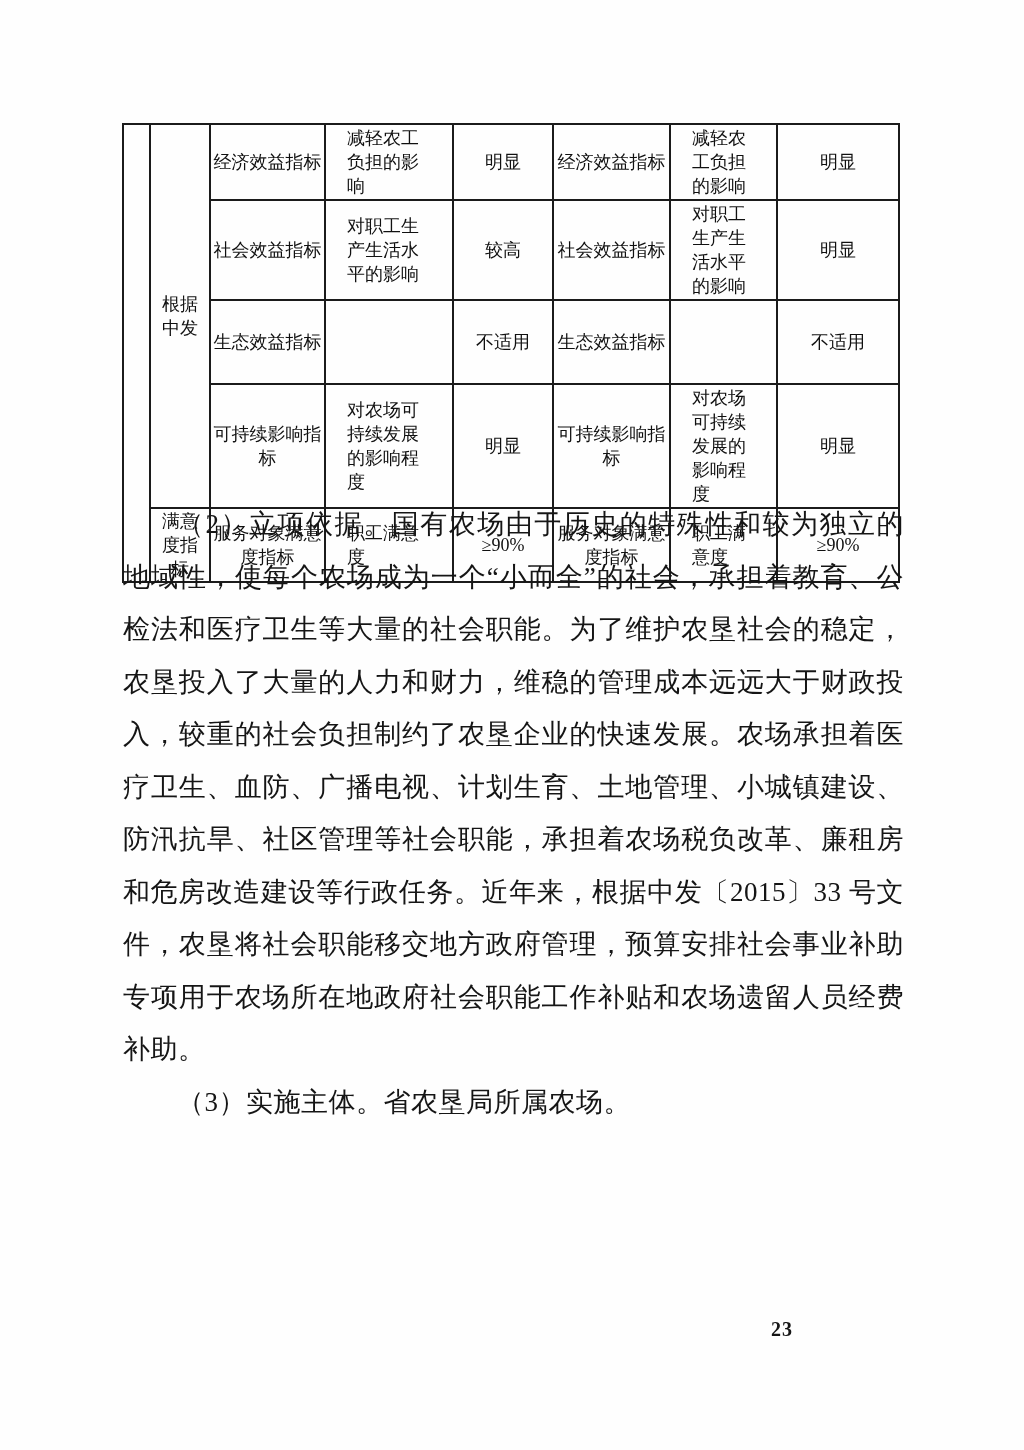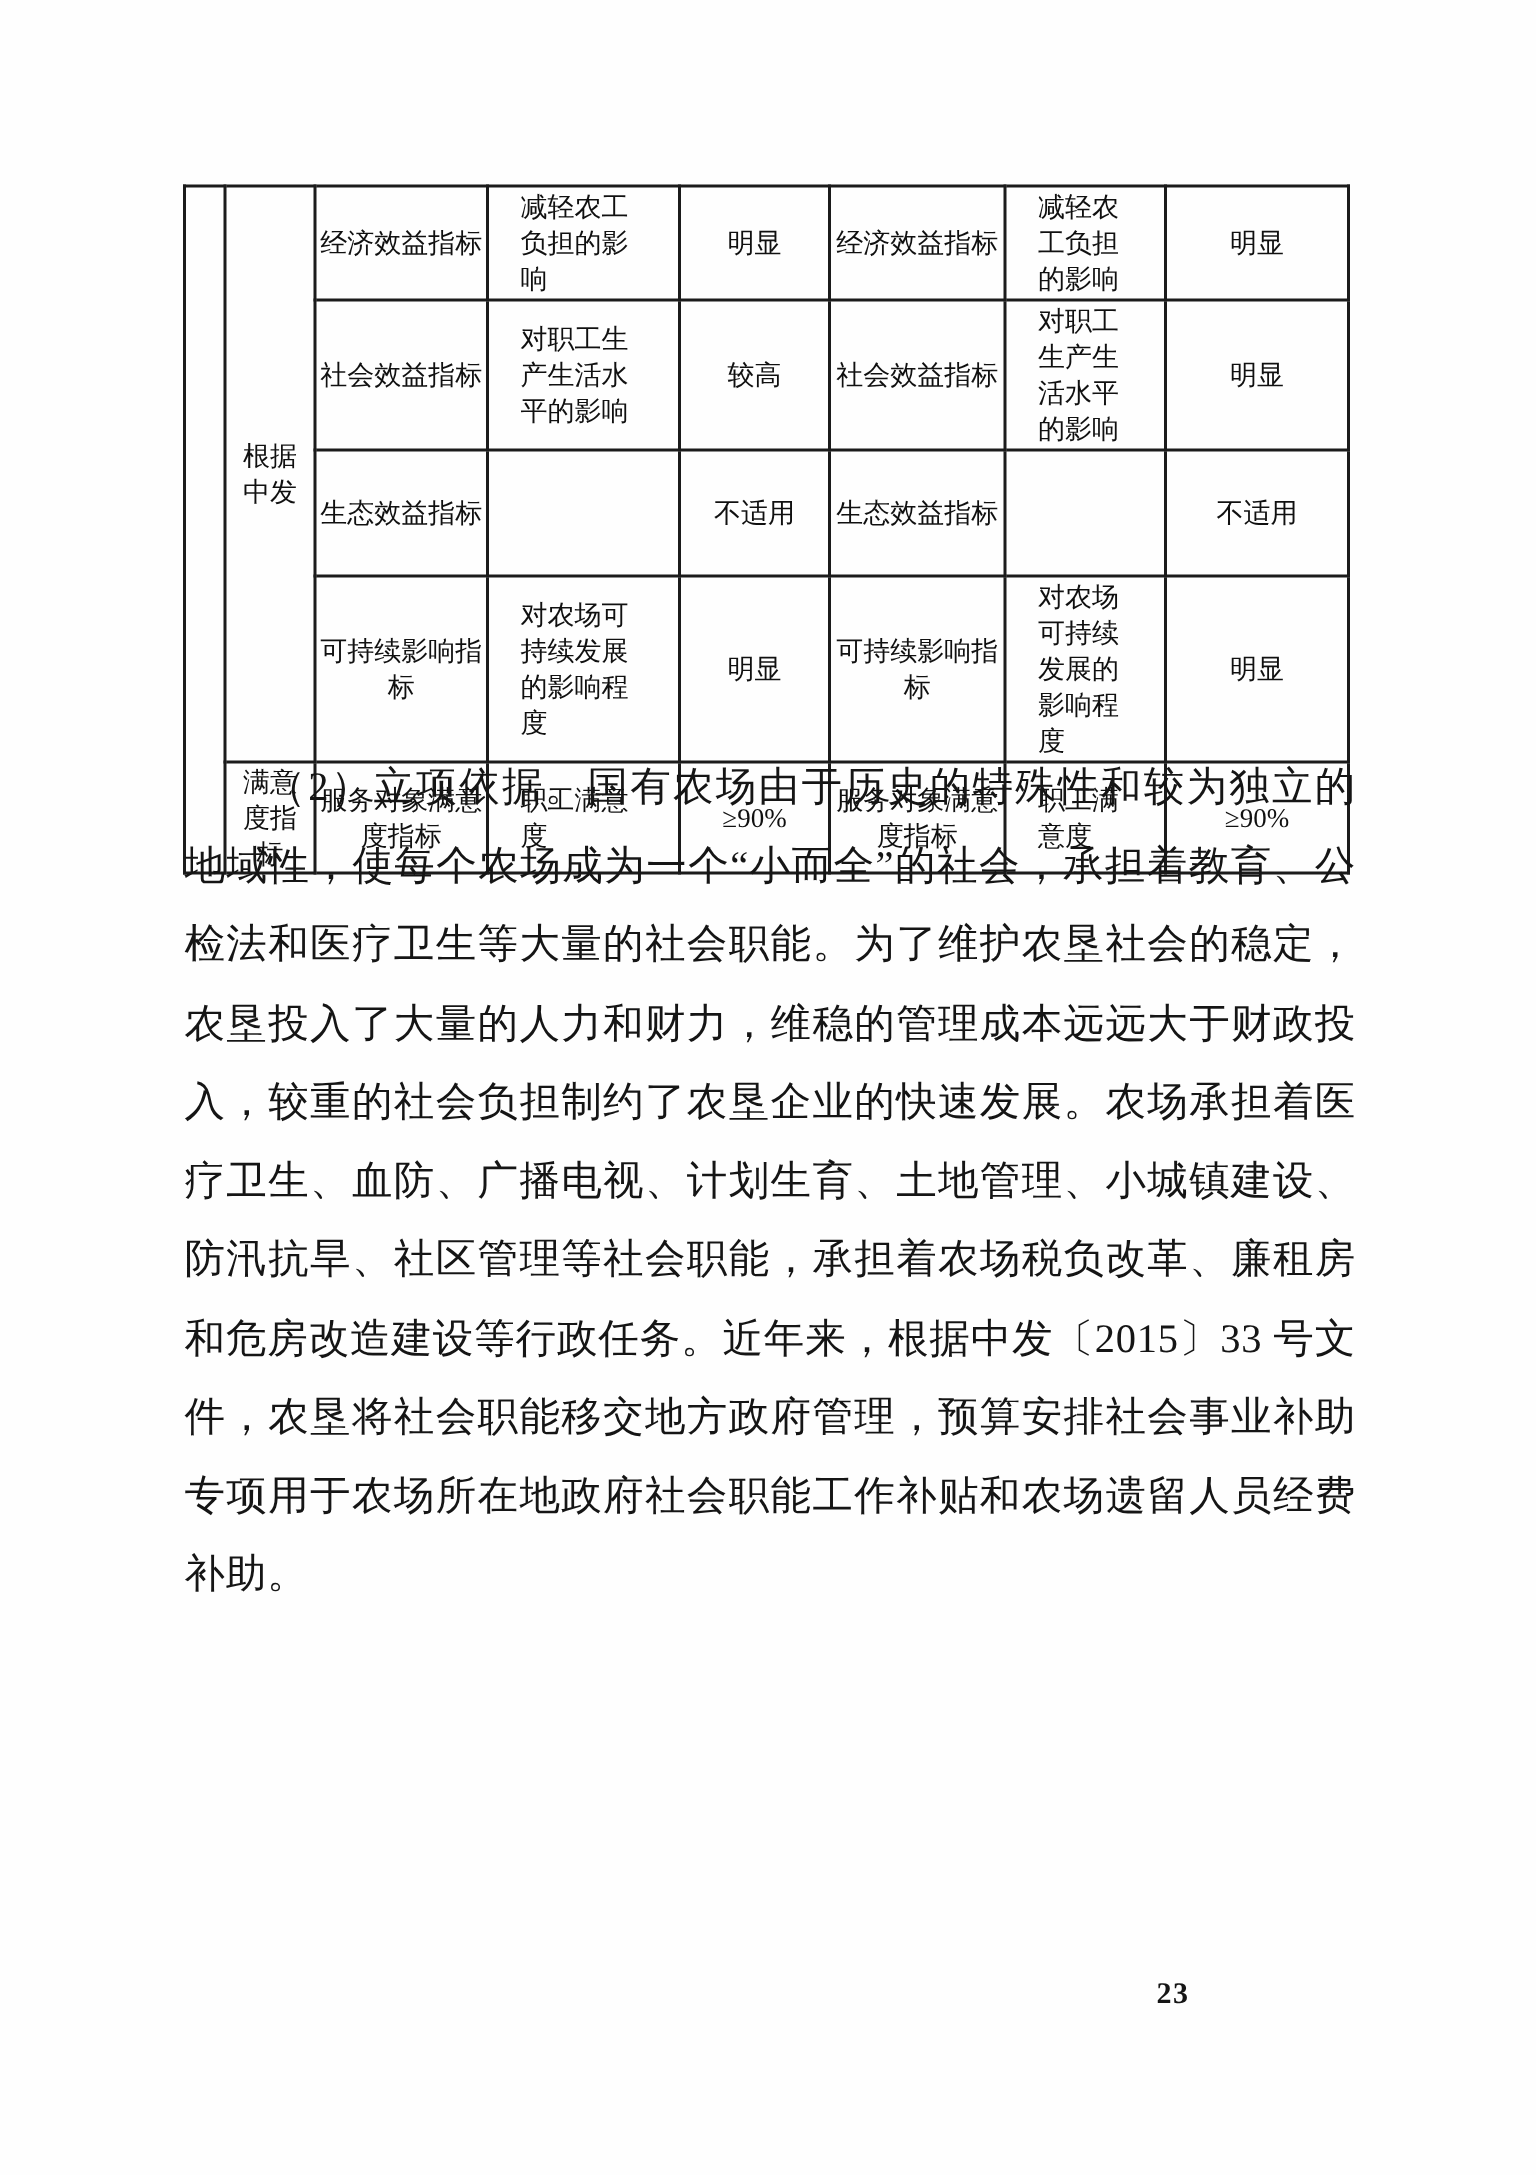--- a/index.html
+++ b/index.html
@@ -134,17 +134,18 @@
         <td class="c-val">≥90%</td>
         <td class="c-sub">服务对象满意度指标</td>
         <td class="c-desc">职工满意度</td>
         <td class="c-val">≥90%</td>
       </tr>
     </tbody>
   </table>
 
   <div class="content">
     <p class="para">（2）立项依据。国有农场由于历史的特殊性和较为独立的地域性，使每个农场成为一个“小而全”的社会，承担着教育、公检法和医疗卫生等大量的社会职能。为了维护农垦社会的稳定，农垦投入了大量的人力和财力，维稳的管理成本远远大于财政投入，较重的社会负担制约了农垦企业的快速发展。农场承担着医疗卫生、血防、广播电视、计划生育、土地管理、小城镇建设、防汛抗旱、社区管理等社会职能，承担着农场税负改革、廉租房和危房改造建设等行政任务。近年来，根据中发〔2015〕33 号文件，农垦将社会职能移交地方政府管理，预算安排社会事业补助专项用于农场所在地政府社会职能工作补贴和农场遗留人员经费补助。</p>
+    <p class="para">（3）实施主体。省农垦局所属农场。</p>
   </div>
 
   <div class="pagenum">23</div>
 
 </div>
 
 </body></html>

